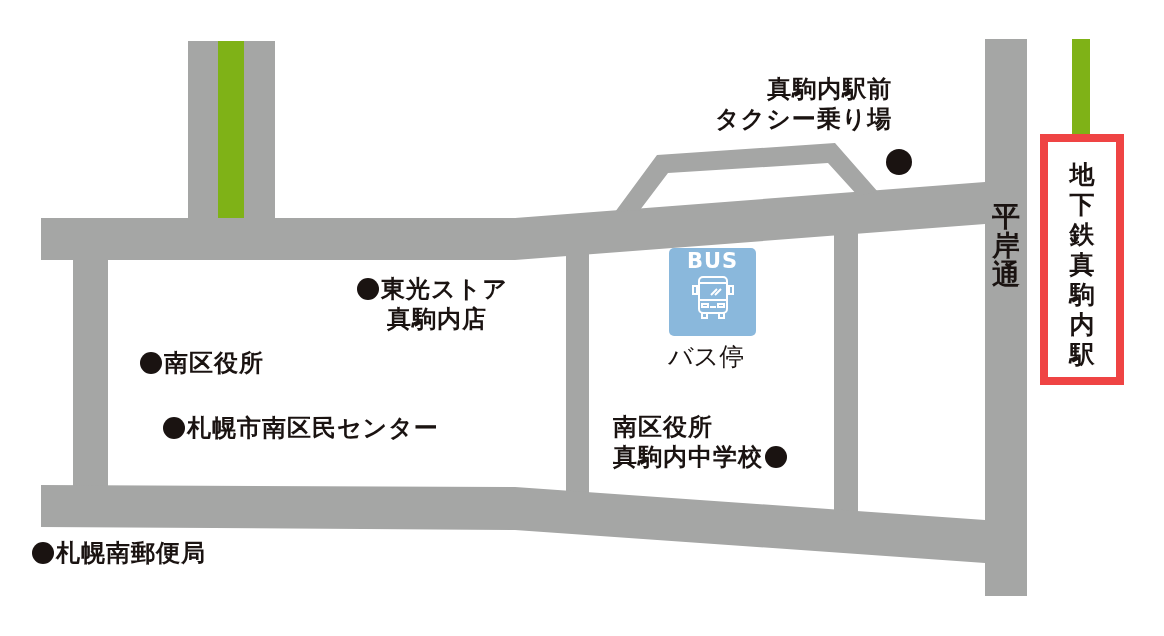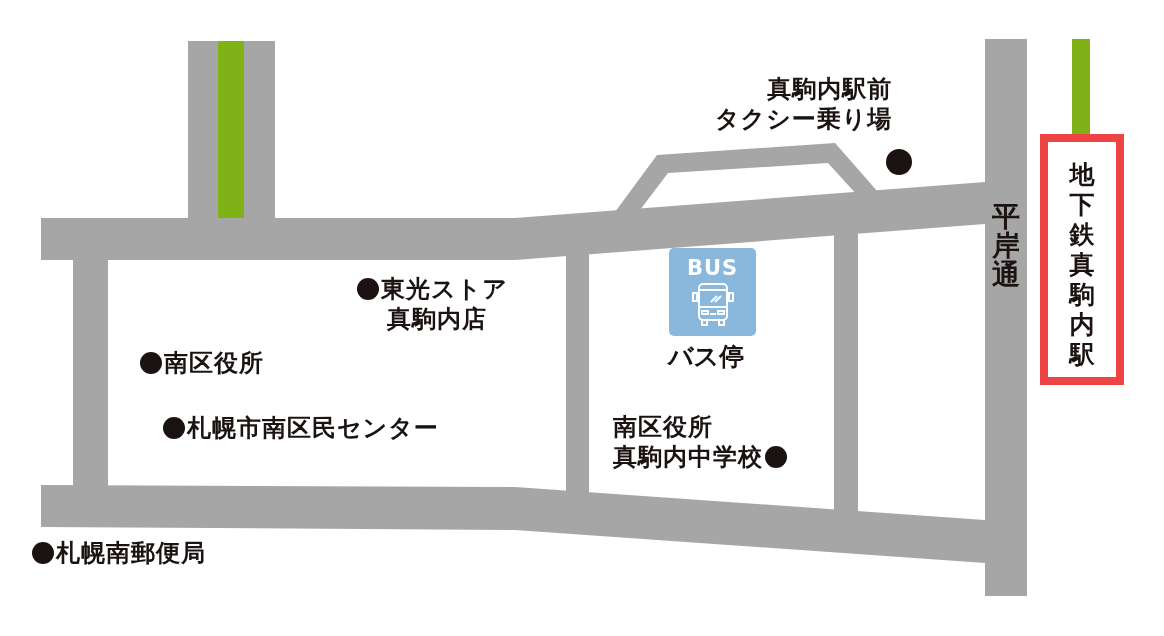--- a/index.html
+++ b/index.html
@@ -11,23 +11,23 @@
   .lbl .dot { display: inline-block; width: 22px; height: 22px; border-radius: 50%;
               background: #1a1311; vertical-align: -3px; margin-right: 2px; }
   .dotonly { position: absolute; width: 26px; height: 26px; border-radius: 50%; background: #1a1311; }
   .vert { position: absolute; color: #1a1311; font-weight: bold; font-size: 28px;
           line-height: 29px; width: 28px; text-align: center; word-break: break-all; }
   .station { position: absolute; left: 1040px; top: 134px; width: 68px; height: 235px;
              border: 8px solid #ef4444; background: #fff; }
   .station .vert { position: static; margin: 18px auto 0; font-size: 25px; line-height: 30px; }
   .bus { position: absolute; left: 669px; top: 248px; width: 87px; height: 88px;
          background: #8ab8dc; border-radius: 5px; text-align: center; color: #fff; }
-  .bus .bus-text { font-weight: bold; font-size: 21px; line-height: 22px; margin-top: 9px; letter-spacing: 1px; }
+  .bus .bus-text { font-weight: bold; font-size: 21px; line-height: 22px; margin-top: 2px; letter-spacing: 1px; }
   .bus svg { display: block; margin: 2px auto 0; }
-  .bus-label { position: absolute; left: 668px; top: 340px; font-size: 25px; font-weight: bold; color: #1a1311; text-align: right; }
+  .bus-label { position: absolute; left: 668px; top: 340px; font-size: 25px; font-weight: normal; color: #1a1311; text-align: right; }
 </style>
 </head>
 <body>
 
 <svg id="map" viewBox="0 0 1164 636" xmlns="http://www.w3.org/2000/svg">
   <g fill="#a5a6a5">
 
     <rect x="188" y="41" width="87" height="180"></rect>
 
     <polygon points="41,218 515,218 985,182 985,224 515,260 41,260"></polygon>

